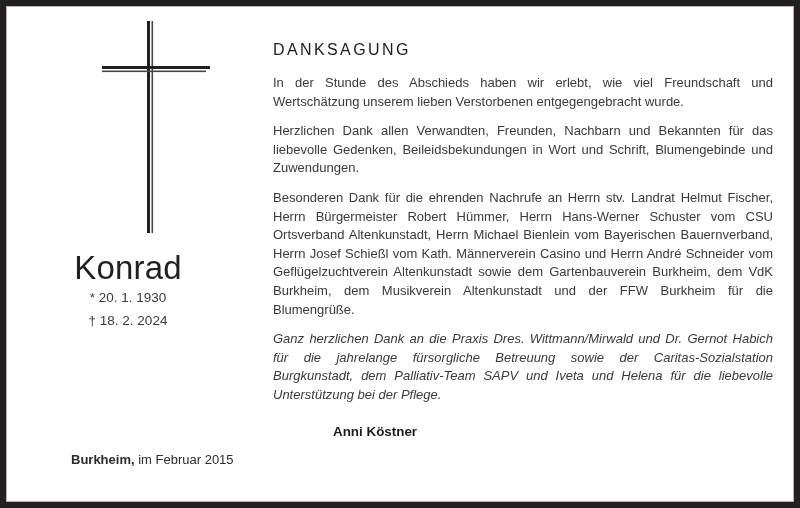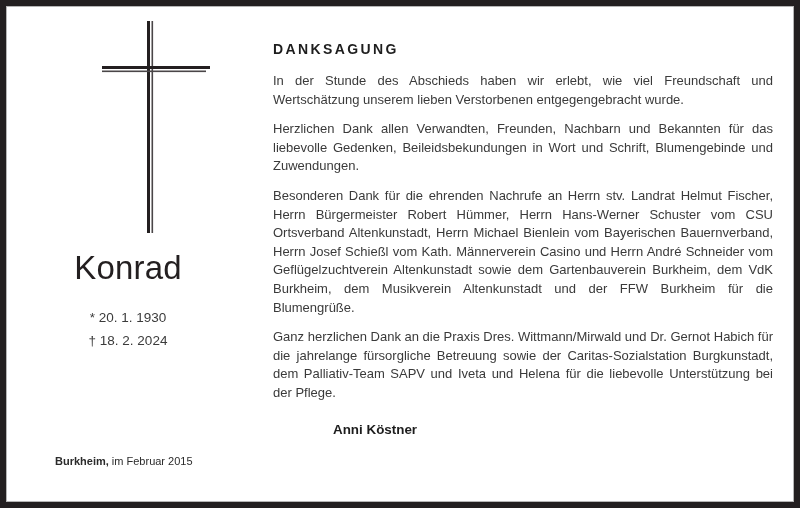--- a/index.html
+++ b/index.html
@@ -74,61 +74,60 @@
     margin-top: 14px;
     padding-right: 10px;
   }
   .deceased-name .nm-line { display: block; text-align: center; }
 
   .dates {
     text-align: center;
     color: #3b3b3b;
     font-size: 13.5px;
     line-height: 23px;
-    margin-top: 20px;
     padding-right: 10px;
   }
   .dates .dt-line { display: block; white-space: nowrap; }
 
   .place-line {
     position: absolute;
-    left: 48px;
+    left: 64px;
     bottom: 34px;
-    font-size: 11px;
+    font-size: 13px;
     color: #2b2b2b;
     white-space: nowrap;
   }
   .place-line b { font-weight: 700; }
 
   
   .right-col {
     flex: 1 1 auto;
     box-sizing: border-box;
     padding: 34px 20px 0 14px;
     position: relative;
   }
 
   .headline {
-    font-size: 14px;
-    font-weight: 700;
+    font-size: 16px;
+    font-weight: 400;
     letter-spacing: 2.4px;
     color: #1d1d1d;
     margin: 0 0 15px 0;
   }
 
   .body-text p {
     margin: 0 0 11px 0;
     font-size: 13px;
     line-height: 18.6px;
     color: #3a3a3a;
     text-align: justify;
     -webkit-hyphens: none;
     hyphens: none;
   }
-  .body-text p:last-child { margin-bottom: 8px; }
+  .body-text p:last-child { margin-bottom: 8px; font-style: italic; }
 
   .signature {
     margin-top: 18px;
     padding-left: 60px;
     font-size: 13.4px;
     line-height: 18.5px;
     color: #2b2b2b;
   }
   .signature .sig-line { display: block; white-space: nowrap; }
   .signature b { font-weight: 700; color: #1d1d1d; }

